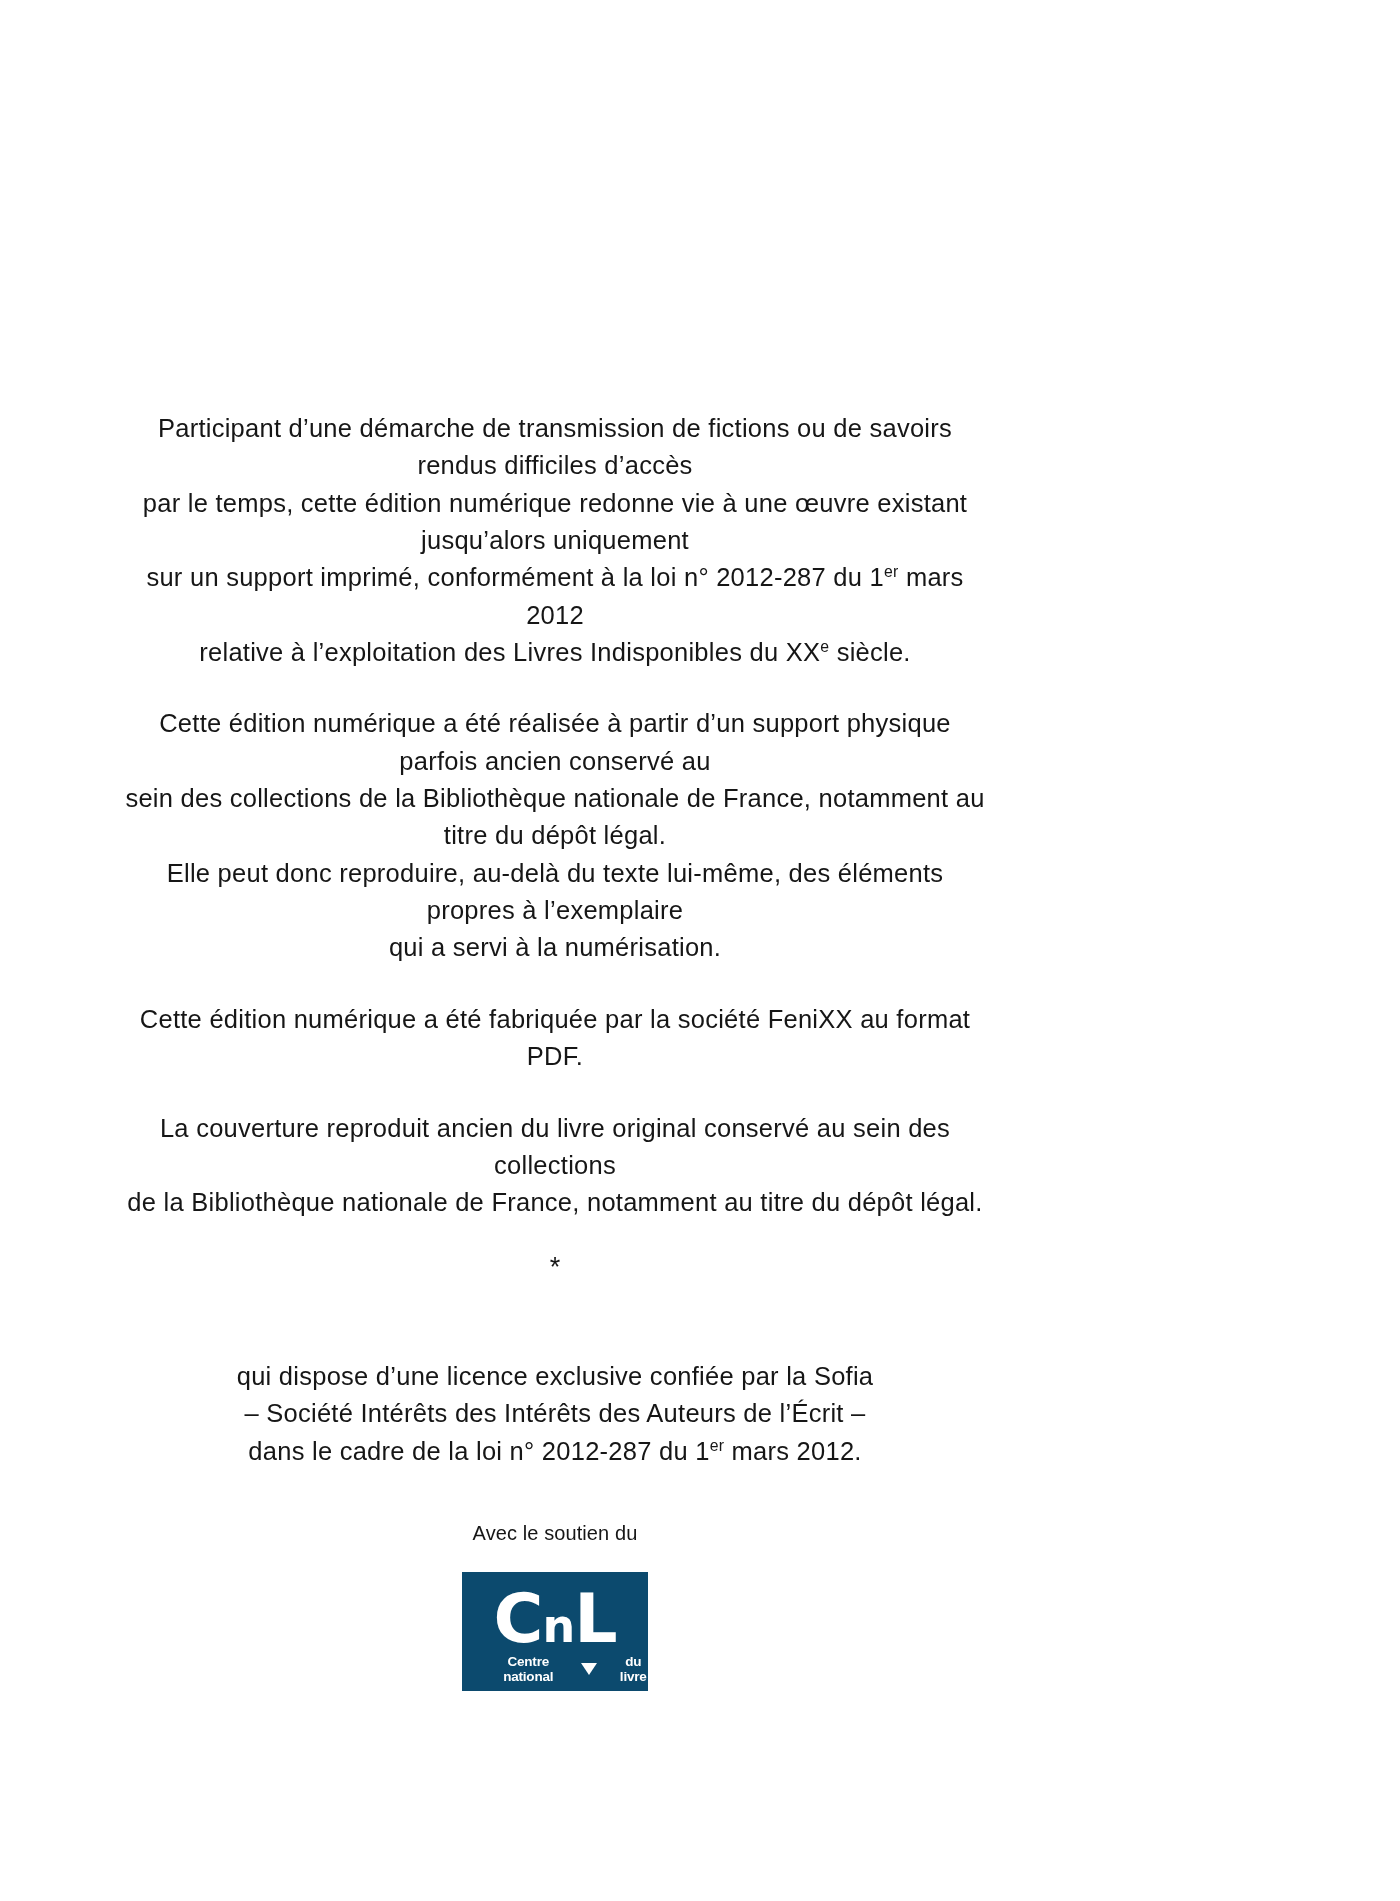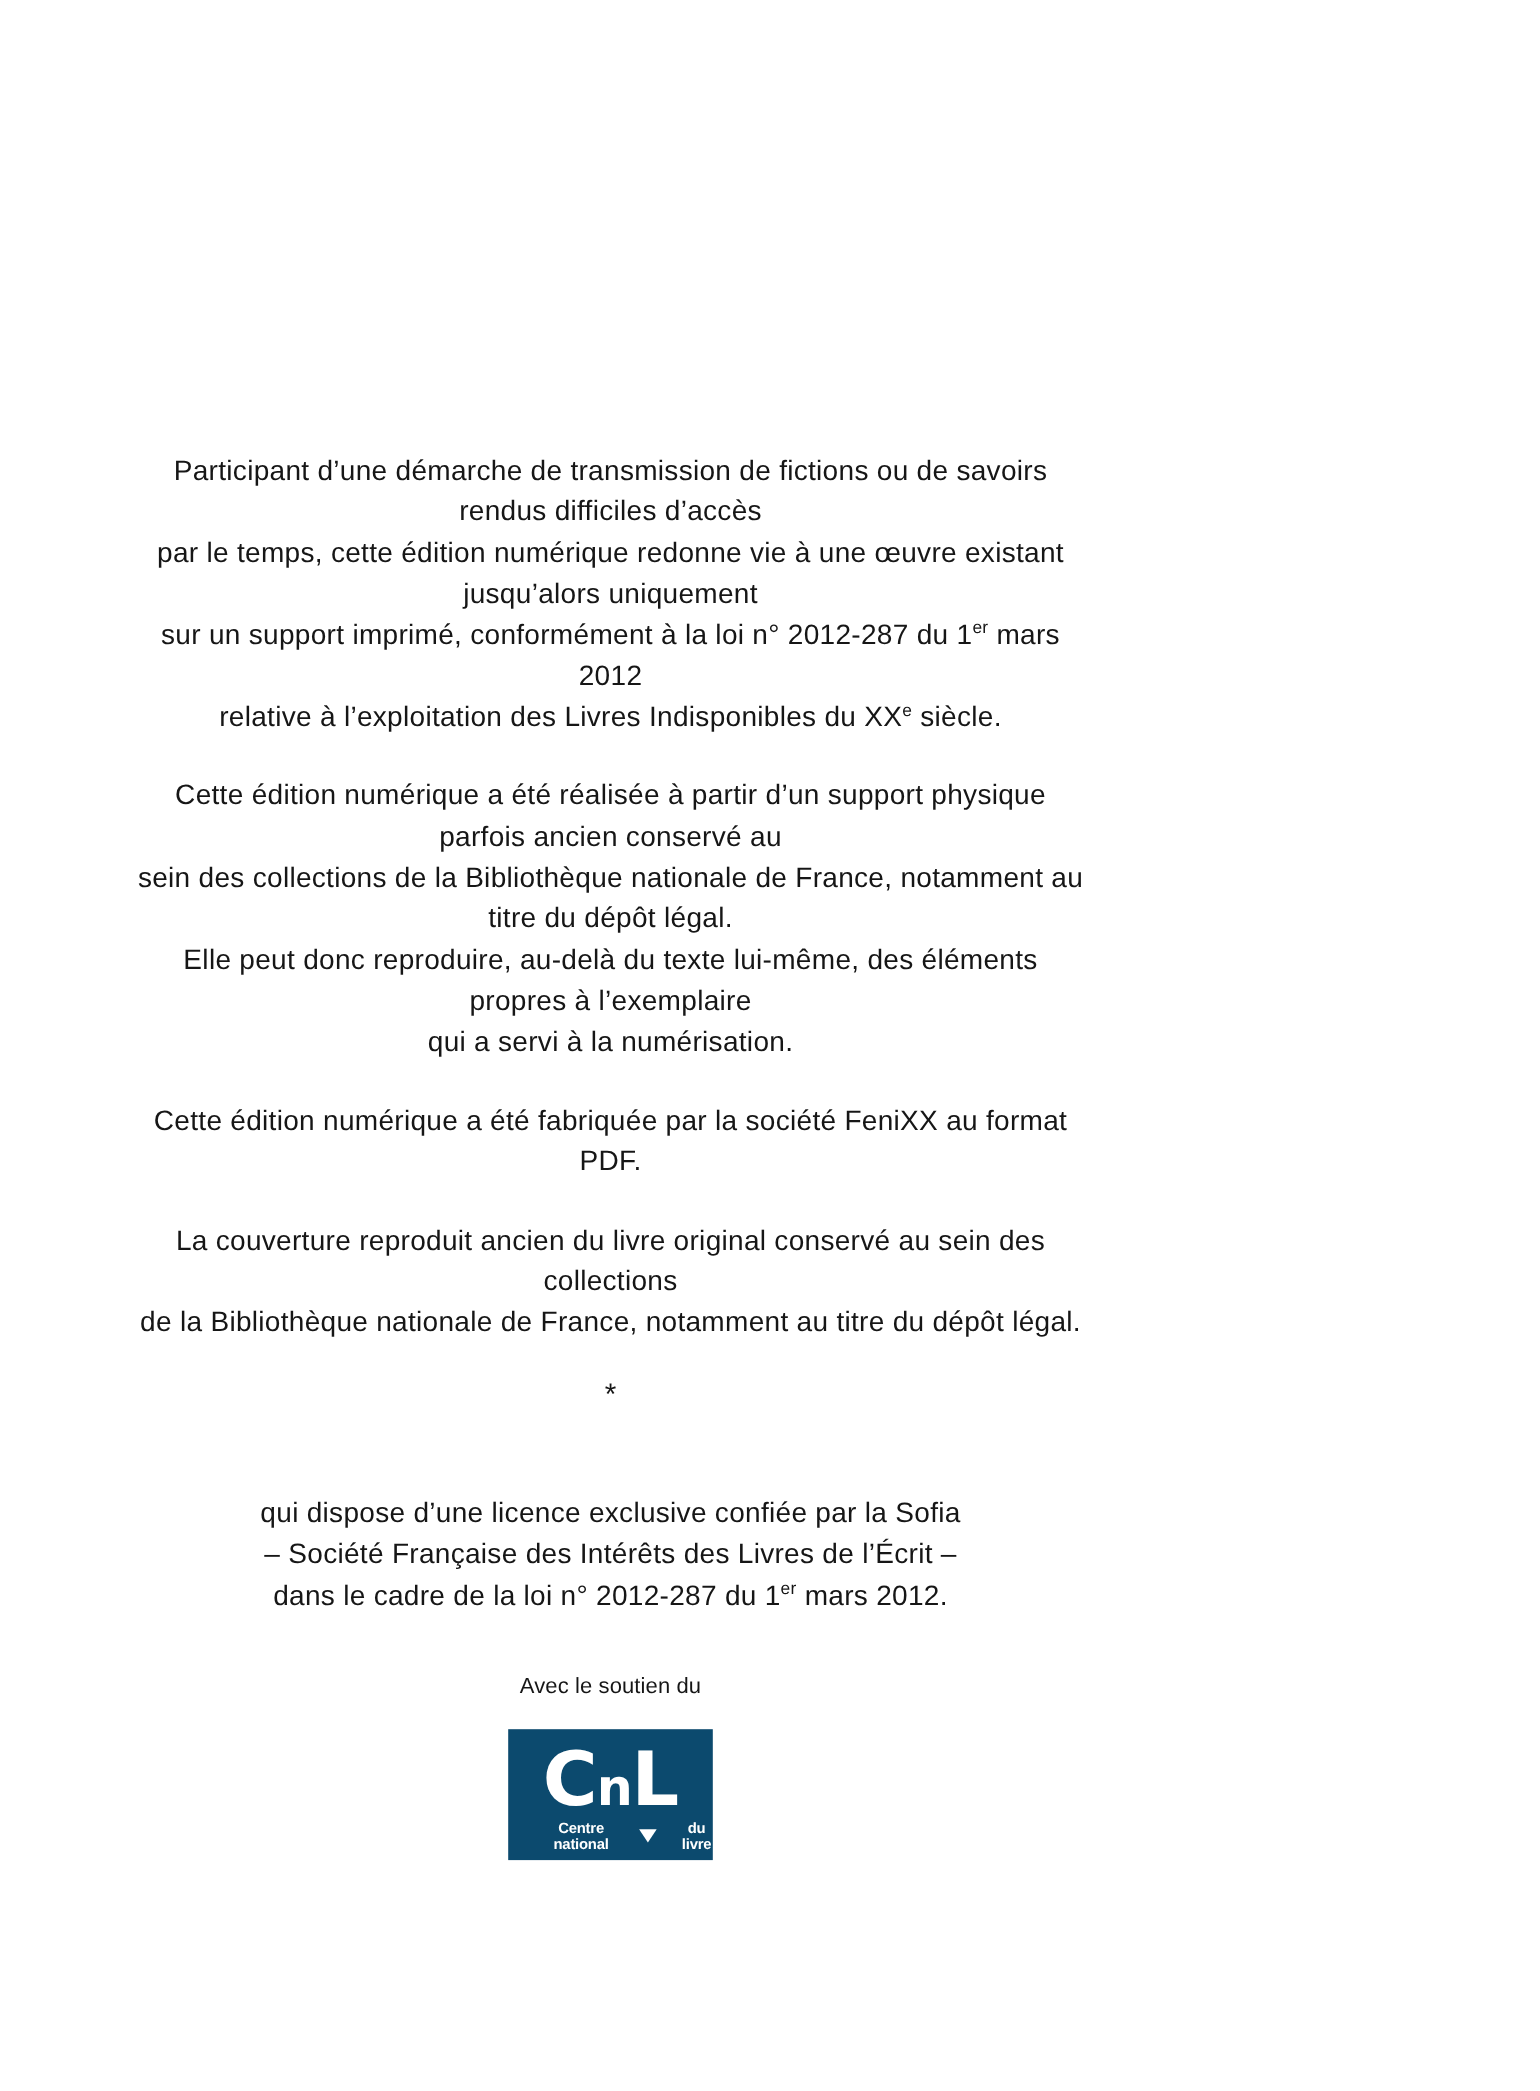--- a/index.html
+++ b/index.html
@@ -130,21 +130,21 @@
     <p class="para tight">
       <span>La couverture reproduit ancien du livre original conservé au sein des collections</span><br>
       <span>de la Bibliothèque nationale de France, notamment au titre du dépôt légal.</span>
     </p>
 
     <div class="sep">*</div>
 
     <p class="para">
       <br>
       <span>qui dispose d’une licence exclusive confiée par la Sofia</span><br>
-      <span>– Société Française des Intérêts des Livres de l’Écrit –</span><br>
+      <span>– Société Intérêts des Intérêts des Auteurs de l’Écrit –</span><br>
       <span>dans le cadre de la loi n° 2012-287 du 1</span><sup>er</sup><span> mars 2012.</span>
     </p>
 
     <div class="logo-block">
       <div class="logo-caption">Avec le soutien du</div>
       <div class="cnl">
         <span class="cnl-letters"><span>C</span><span class="small-n">n</span><span>L</span></span>
         <div class="cnl-bottom">
           <span>Centre national</span>
           <span class="cnl-tri"></span>

